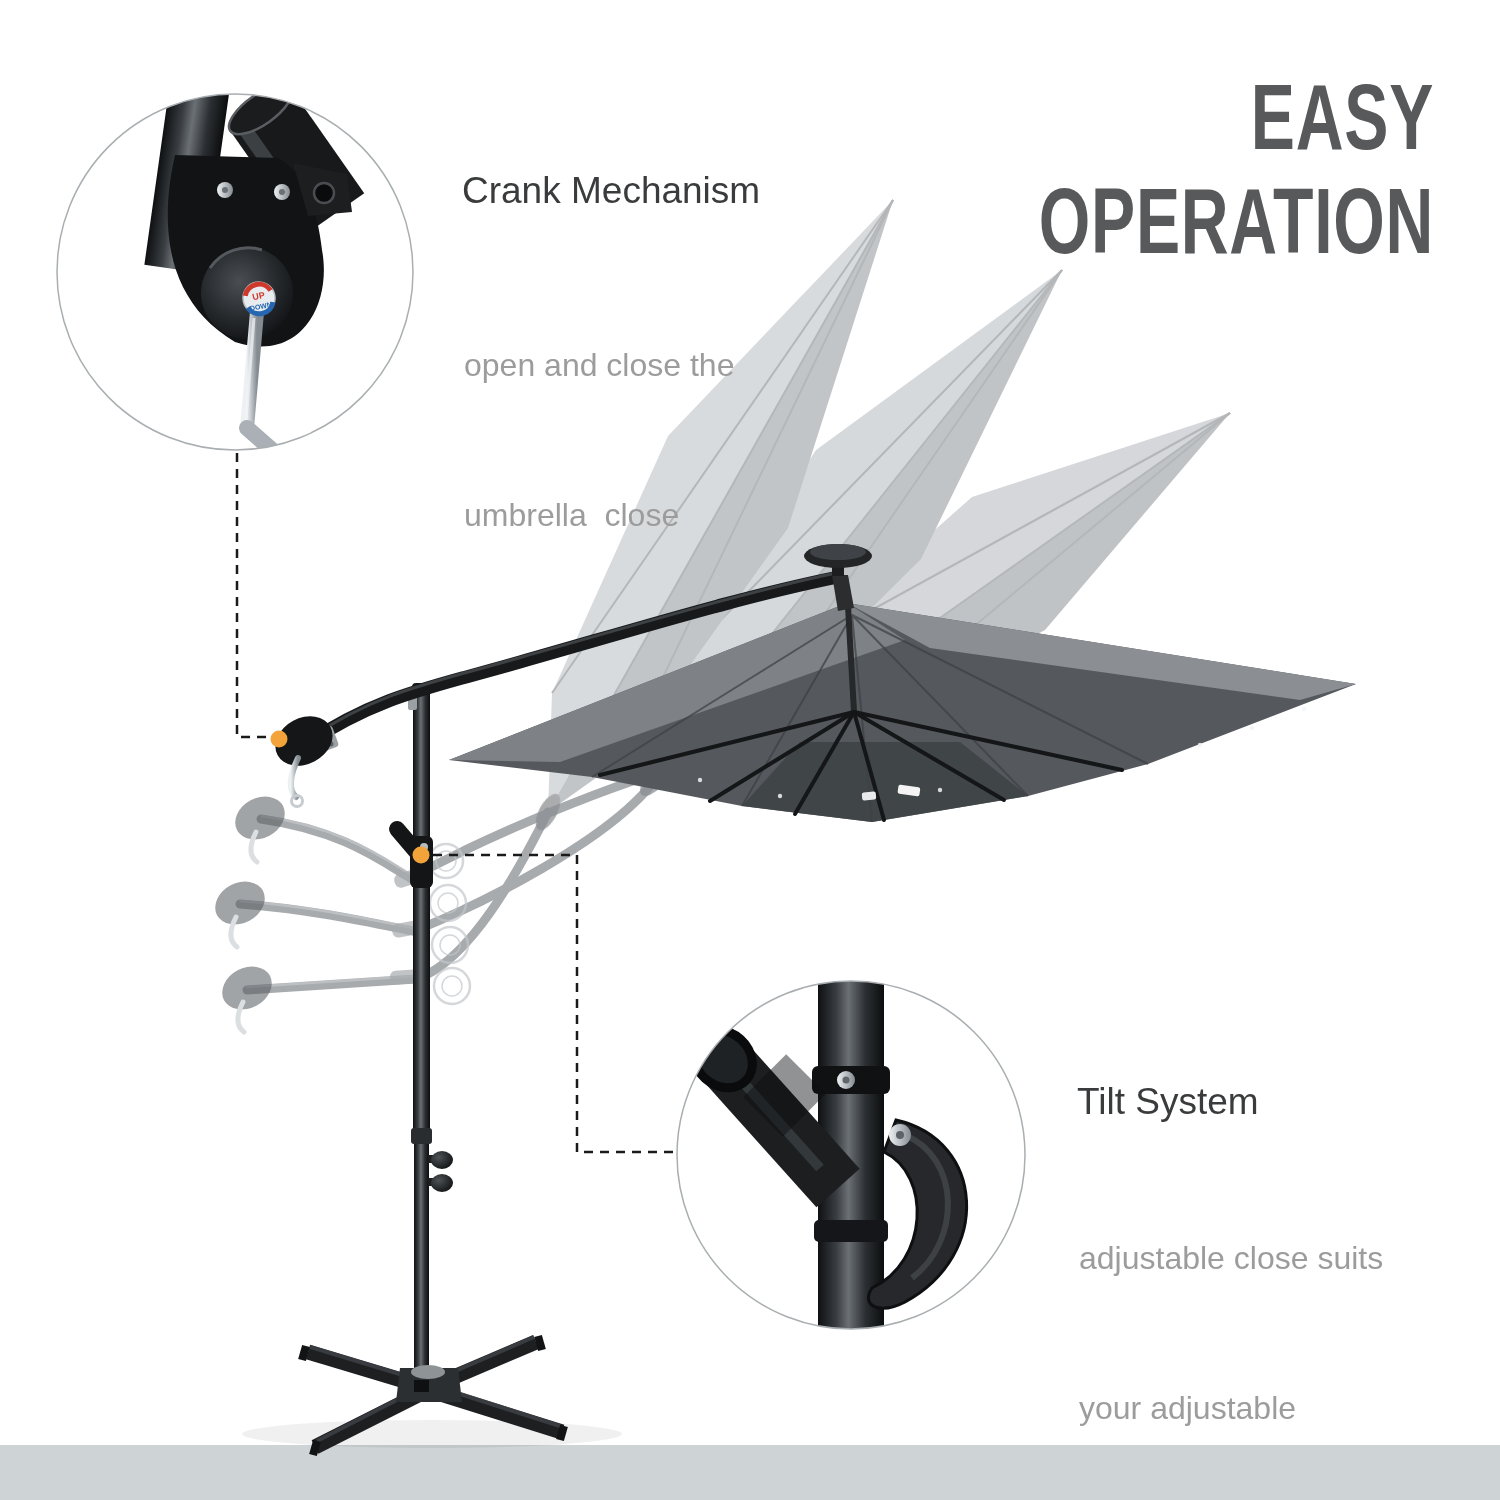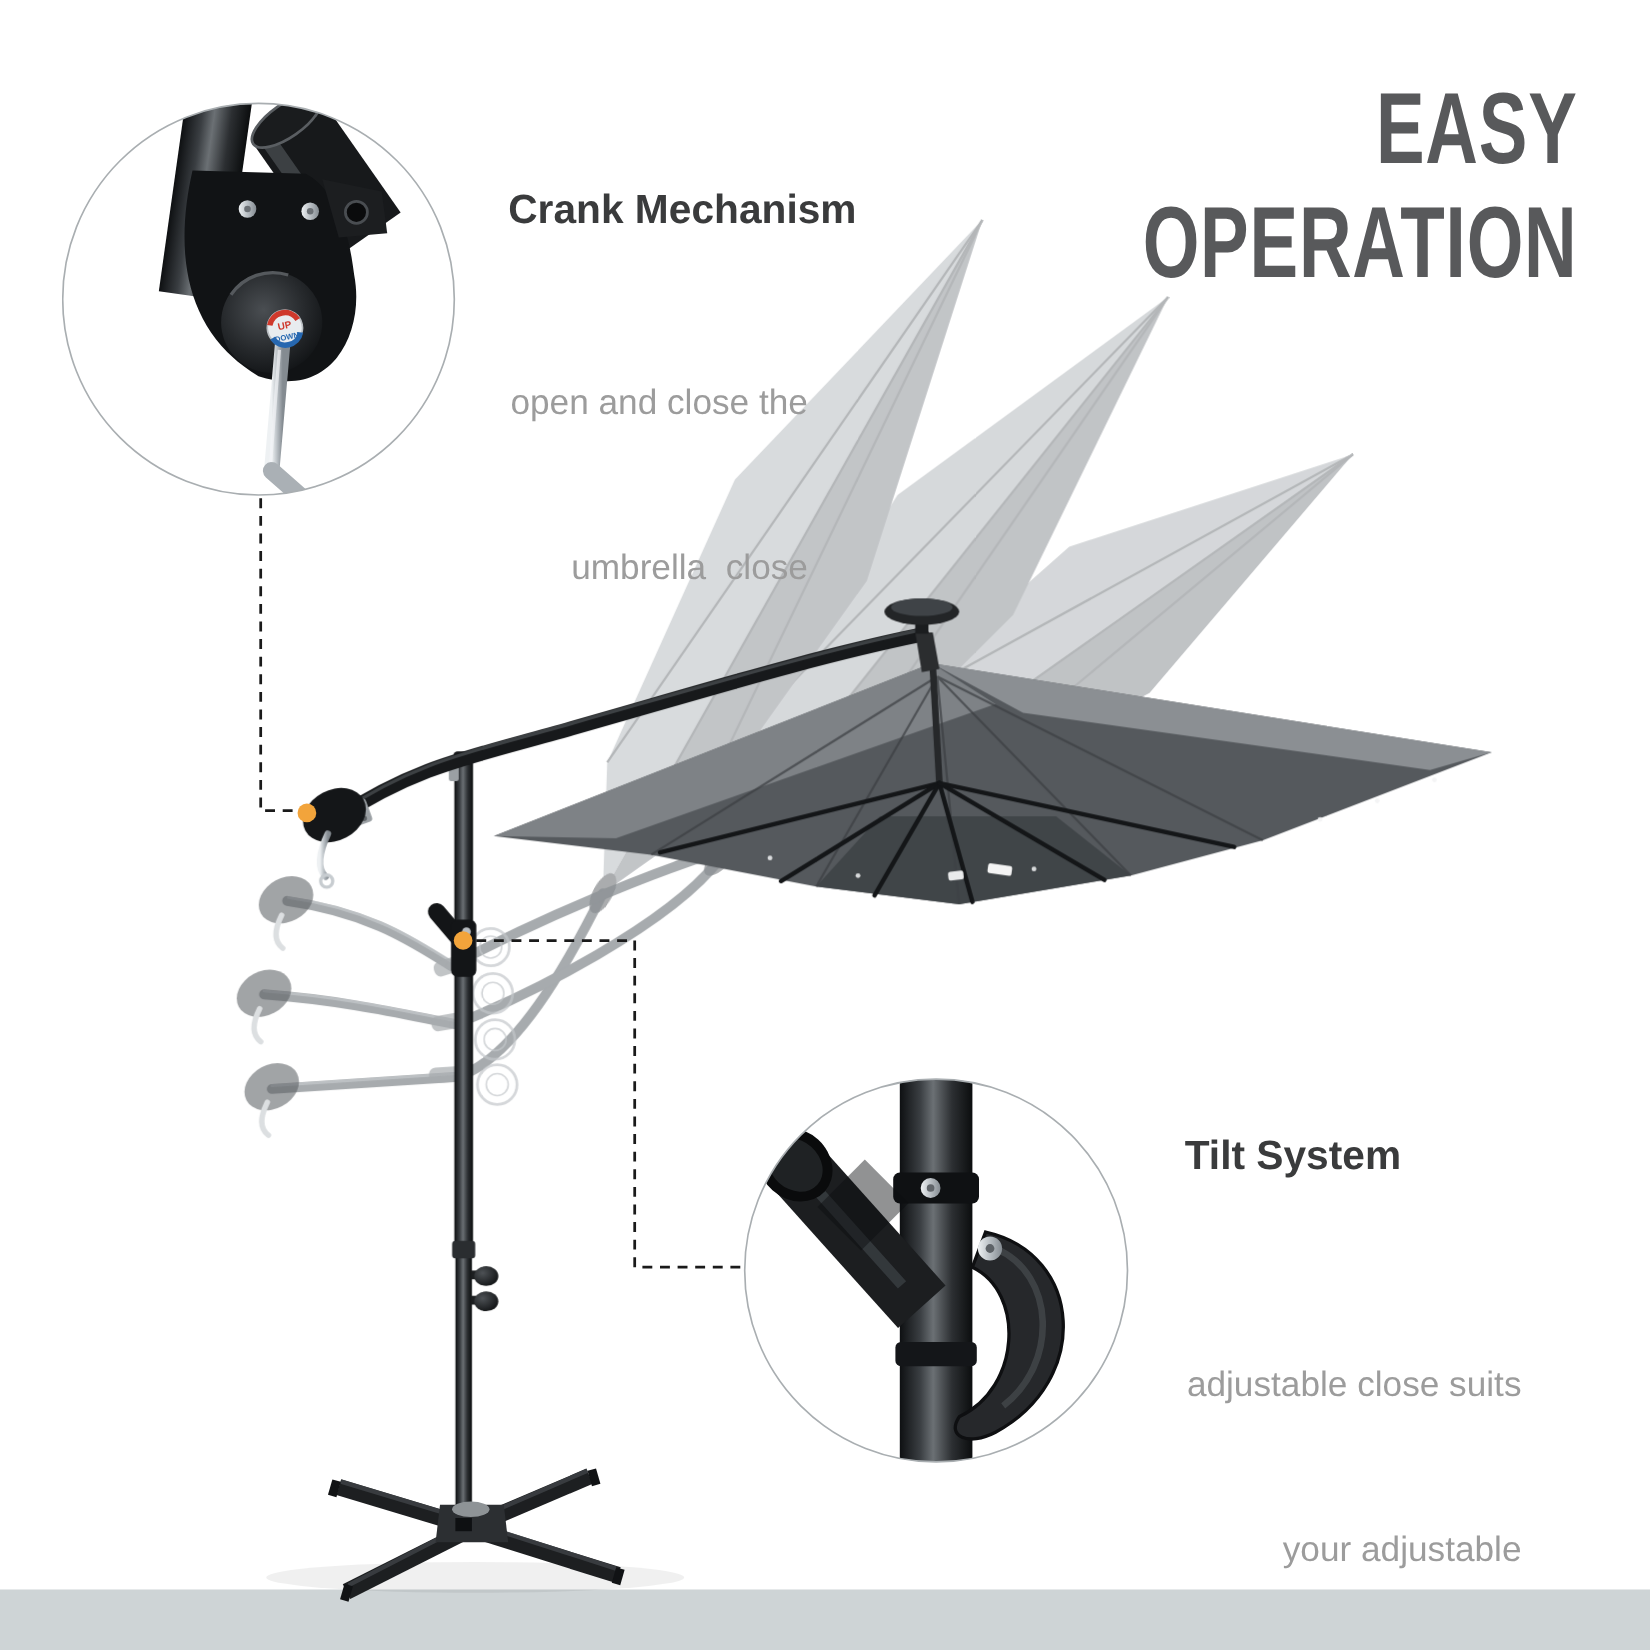--- a/index.html
+++ b/index.html
@@ -3,25 +3,25 @@
 <meta charset="utf-8">
 <style>
   html,body{margin:0;padding:0;background:#fff;}
   .stage{position:relative;width:1500px;height:1500px;background:#ffffff;overflow:hidden;
          font-family:"Liberation Sans", sans-serif;}
   .floor{position:absolute;left:0;top:1445px;width:1500px;height:55px;background:#ced4d6;}
   .scene{position:absolute;left:0;top:0;width:1500px;height:1500px;}
   .title{position:absolute;top:66px;right:66px;text-align:right;color:#58595b;
          font-size:92px;font-weight:700;line-height:1.13;letter-spacing:1px;
          transform:scaleX(.72);transform-origin:100% 0;}
-  .callout-heading{position:absolute;color:#3a3b3c;font-size:37px;font-weight:700;white-space:nowrap;}
-  .callout-body{position:absolute;color:#9c9c9c;font-size:32px;line-height:50px;white-space:pre-wrap;text-align:right;}
+  .callout-heading{position:absolute;color:#3a3b3c;font-size:37px;font-weight:400;white-space:nowrap;}
+  .callout-body{position:absolute;color:#9c9c9c;font-size:32px;line-height:50px;white-space:pre-wrap;}
   .crank-heading{left:462px;top:170px;}
   .crank-body{left:464px;top:240px;}
-  .tilt-heading{left:1077px;top:1030px;}
+  .tilt-heading{left:1077px;top:1081px;}
   .tilt-body{left:1079px;top:1133px;}
 </style>
 </head>
 <body>
 
 <div class="stage">
 
   <div class="floor"></div>
 
   <svg class="scene" viewBox="0 0 1500 1500">

